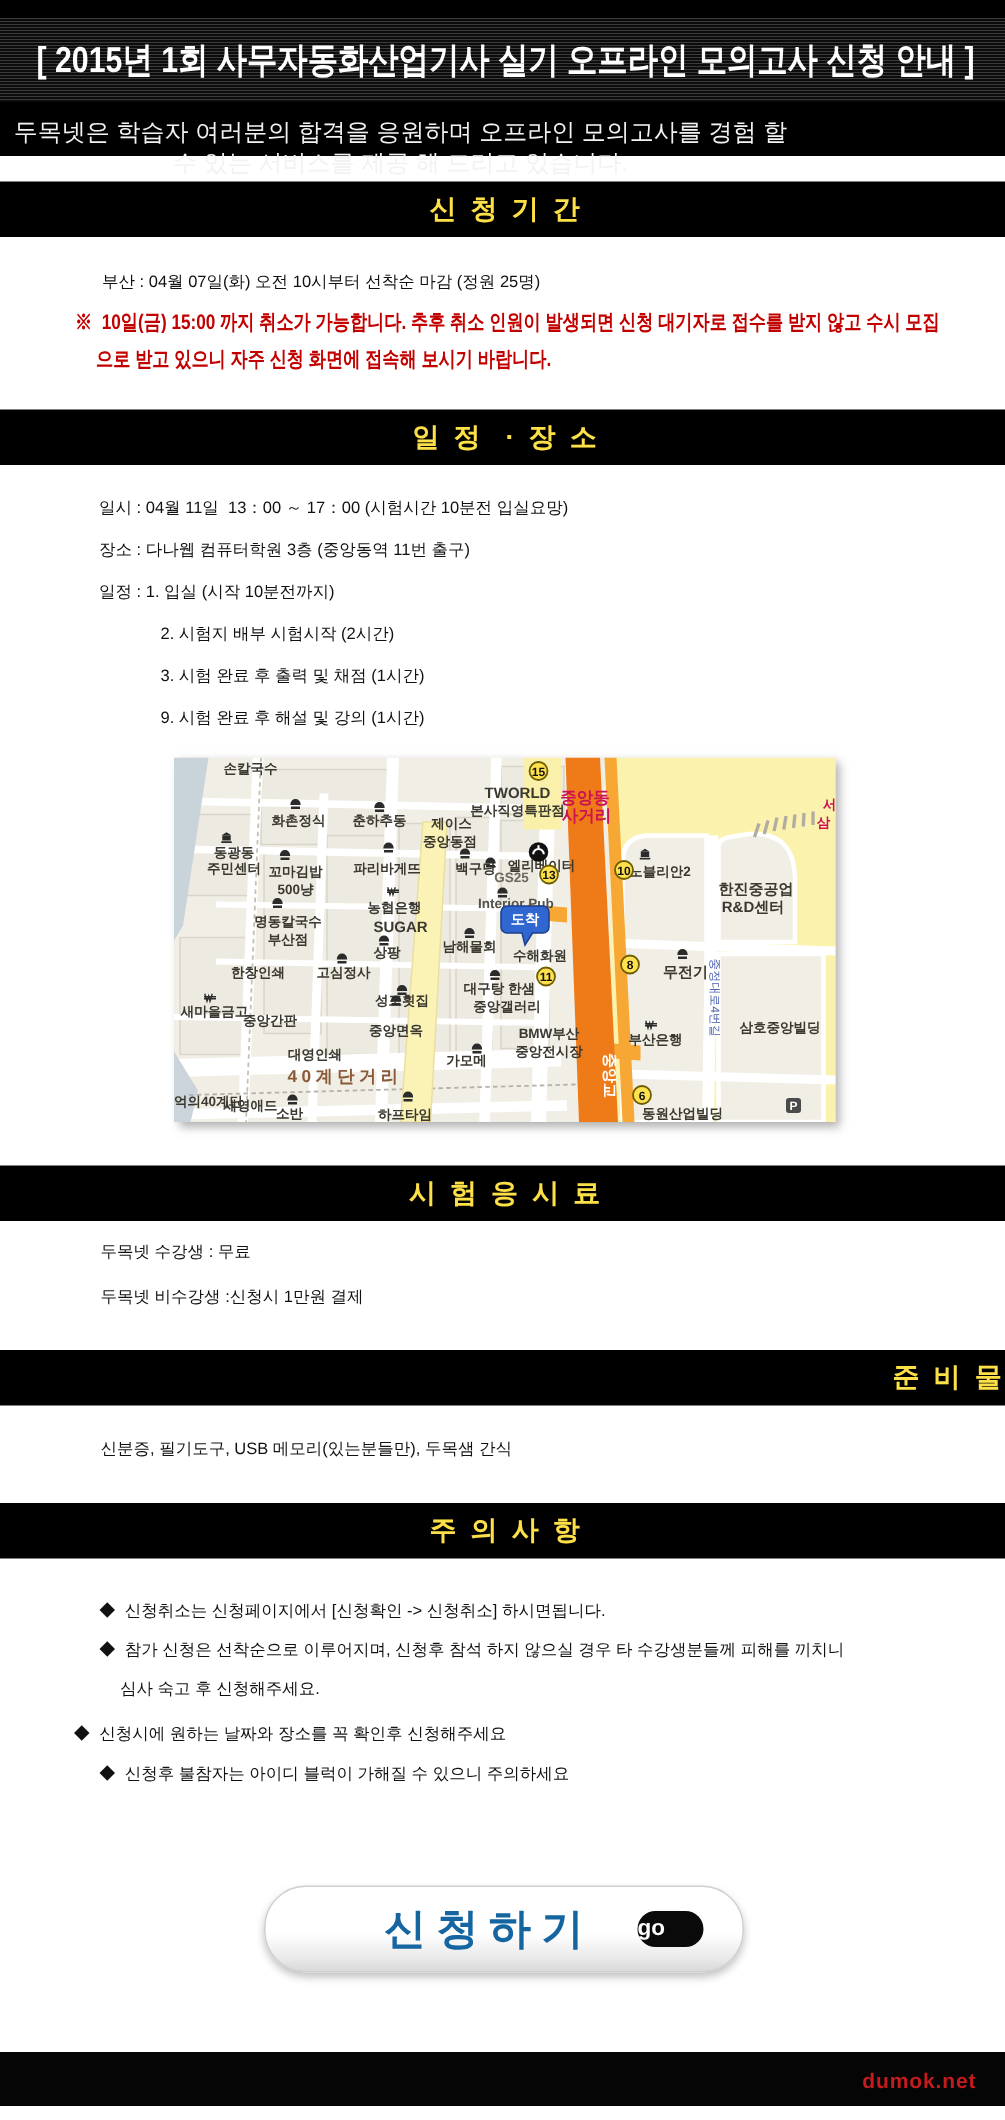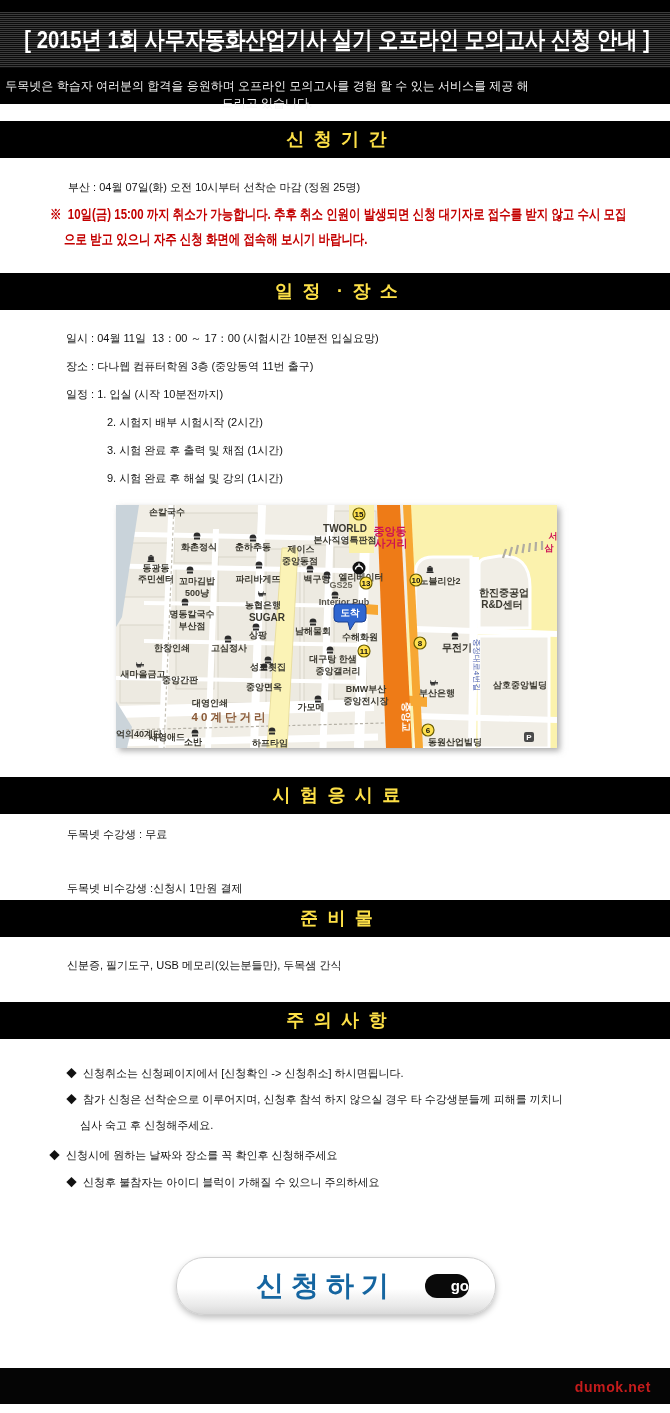--- a/index.html
+++ b/index.html
@@ -17,21 +17,21 @@
 <div id="page">
 
 <div class="abs" style="left:0;top:0;width:670px;height:104px;background:#000;">
 
   <div class="abs" style="left:0;top:12px;width:670px;height:56px;background:repeating-linear-gradient(180deg,#3b3b3b 0px,#3b3b3b 1px,#0c0c0c 1px,#0c0c0c 2px);"></div>
 
   <div class="abs" style="left:0;top:24px;width:670px;height:30px;">
     <span style="position:absolute;left:50.3%;transform:translateX(-50%) scaleX(0.842);white-space:nowrap;font-size:24px;font-weight:bold;color:#fff;">[ 2015년 1회 사무자동화산업기사 실기 오프라인 모의고사 신청 안내 ]</span>
   </div>
 
-  <div class="abs" style="left:0;top:78px;width:534px;text-align:center;font-size:12px;color:#f2f2f2;">두목넷은 학습자 여러분의 합격을 응원하며 오프라인 모의고사를 경험 할 수 있는 서비스를 제공 해 드리고 있습니다.</div>
+  <div class="abs" style="left:0;top:78px;width:534px;text-align:center;font-size:16px;color:#f2f2f2;">두목넷은 학습자 여러분의 합격을 응원하며 오프라인 모의고사를 경험 할 수 있는 서비스를 제공 해 드리고 있습니다.</div>
 </div>
 
 <div class="bar" style="top:121px;">신 청 기 간</div>
 
 <div class="txt" style="left:68px;top:180px;">부산 : 04월 07일(화) 오전 10시부터 선착순 마감 (정원 25명)</div>
 
 <div class="txt red" style="left:50px;top:206px;font-size:14px;transform:scaleX(0.818);transform-origin:0 0;">※&nbsp; 10일(금) 15:00 까지 취소가 가능합니다. 추후 취소 인원이 발생되면 신청 대기자로 접수를 받지 않고 수시 모집</div>
 
 <div class="txt red" style="left:64px;top:231px;font-size:14px;transform:scaleX(0.818);transform-origin:0 0;">으로 받고 있으니 자주 신청 화면에 접속해 보시기 바랍니다.</div>
 
@@ -229,23 +229,23 @@
           <path d="M222,99 h24 a4,4 0 0 1 4,4 v10 a4,4 0 0 1 -4,4 h-7 l-5,8 l-2,-8 h-10 a4,4 0 0 1 -4,-4 v-10 a4,4 0 0 1 4,-4 z" fill="#2f66d0" stroke="#1b3f8f" stroke-width="1"></path>
 <text x="234" y="111" font-family="Liberation Sans, sans-serif" font-size="9.5" font-weight="bold" fill="#fff" text-anchor="middle">도착</text>
         </g>
 </svg>
 </div>
 
 <div class="bar" style="top:777px;">시 험 응 시 료</div>
 
 <div class="txt" style="left:67px;top:827px;">두목넷 수강생 : 무료</div>
 
-<div class="txt" style="left:67px;top:857px;margin-top:24px;">두목넷 비수강생 :신청시 1만원 결제</div>
-
-<div class="bar" style="top:900px;">준 비 물</div>
+<div class="txt" style="left:67px;top:857px;">두목넷 비수강생 :신청시 1만원 결제</div>
+
+<div class="bar" style="top:900px;text-align:right;">준 비 물</div>
 
 <div class="txt" style="left:67px;top:958px;">신분증, 필기도구, USB 메모리(있는분들만), 두목샘 간식</div>
 
 <div class="bar" style="top:1002px;">주 의 사 항</div>
 
 <div class="txt" style="left:66px;top:1066px;">◆&nbsp; 신청취소는 신청페이지에서 [신청확인 -&gt; 신청취소] 하시면됩니다.</div>
 
 <div class="txt" style="left:66px;top:1092px;">◆&nbsp; 참가 신청은 선착순으로 이루어지며, 신청후 참석 하지 않으실 경우 타 수강생분들께 피해를 끼치니</div>
 
 <div class="txt" style="left:80px;top:1118px;">심사 숙고 후 신청해주세요.</div>
@@ -253,21 +253,21 @@
 <div class="txt" style="left:49px;top:1148px;">◆&nbsp; 신청시에 원하는 날짜와 장소를 꼭 확인후 신청해주세요</div>
 
 <div class="txt" style="left:66px;top:1175px;">◆&nbsp; 신청후 불참자는 아이디 블럭이 가해질 수 있으니 주의하세요</div>
 
 <div class="abs" style="left:176px;top:1257px;width:318px;height:56px;border-radius:28px;
   background:linear-gradient(180deg,#ffffff 0%,#ffffff 55%,#e9e9e9 85%,#d9d9d9 100%);
   border:1px solid #cfcfcf;box-shadow:0 3px 6px rgba(0,0,0,0.25);">
 
   <span style="position:absolute;left:79px;top:9px;font-size:28px;font-weight:bold;color:#1565a0;letter-spacing:7px;white-space:nowrap;">신청하기</span>
 
-  <span style="position:absolute;left:248px;top:16px;width:44px;height:24px;background:#0a0a0a;border-radius:12px;color:#fff;font-size:15px;font-weight:bold;text-align:right;line-height:23px;">go</span>
+  <span style="position:absolute;left:248px;top:16px;width:44px;height:24px;background:#0a0a0a;border-radius:12px;color:#fff;font-size:15px;font-weight:bold;text-align:left;line-height:23px;">go</span>
 </div>
 
 <div class="abs" style="left:0;top:1368px;width:670px;height:36px;background:#050505;">
 
   <span style="position:absolute;right:19px;top:11px;font-size:14px;font-weight:bold;color:#c41c1c;letter-spacing:0.6px;">dumok.net</span>
 </div>
 
 </div>
 
 </body></html>

